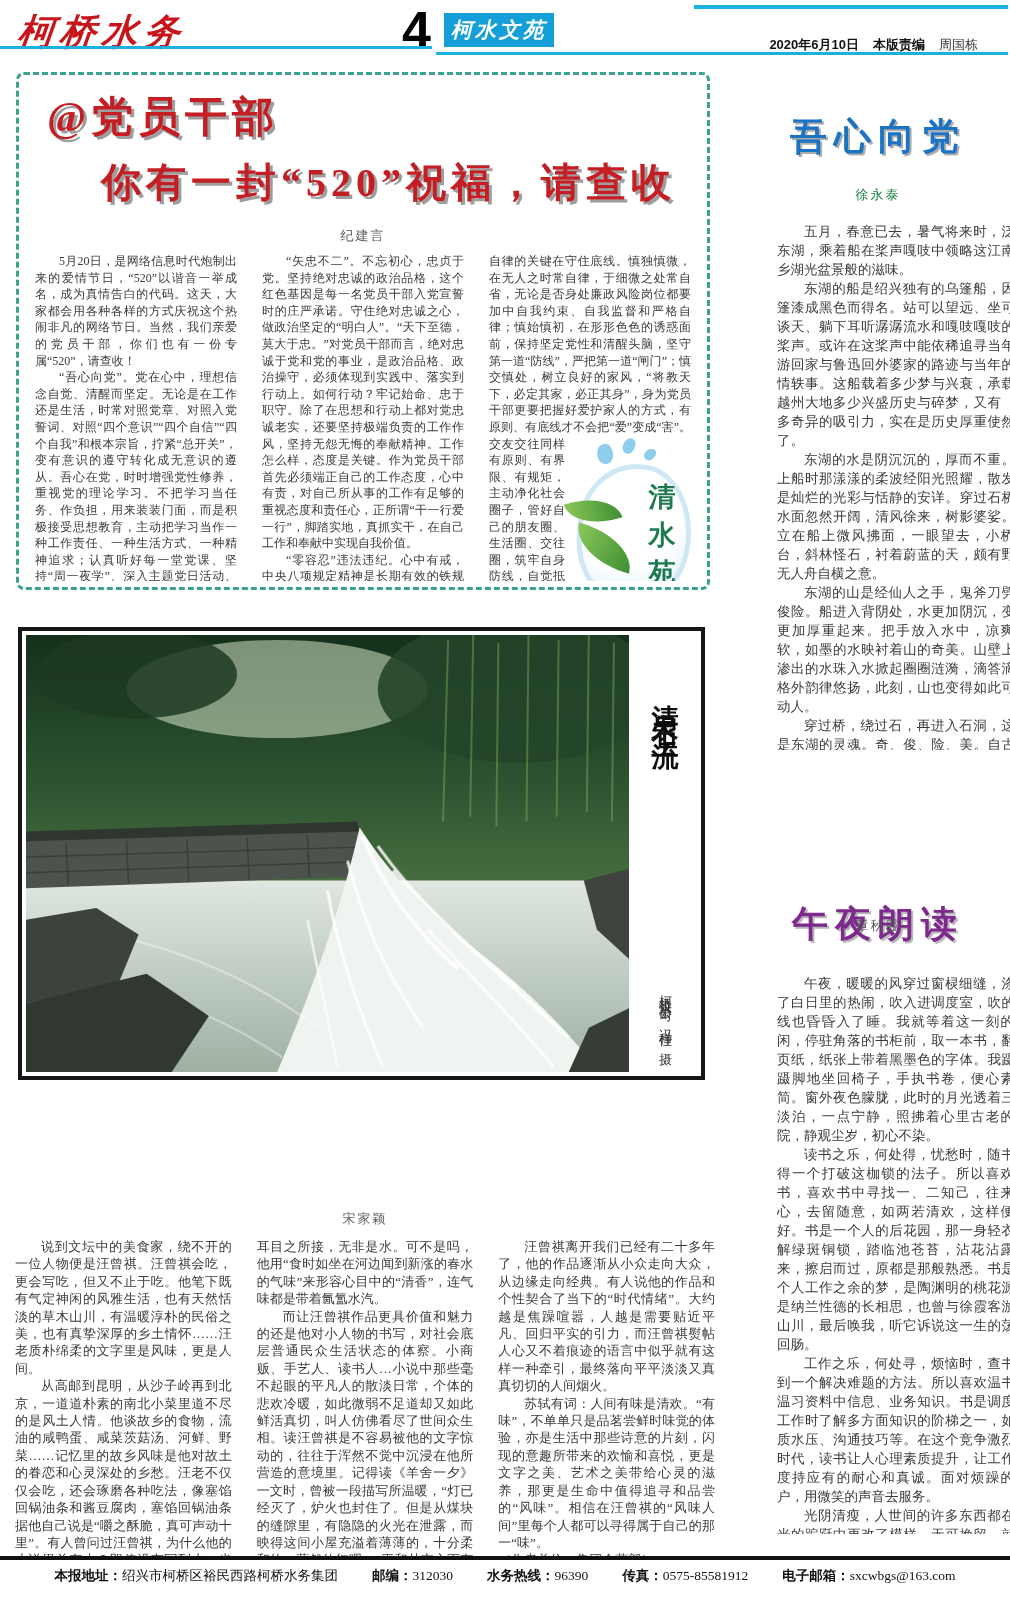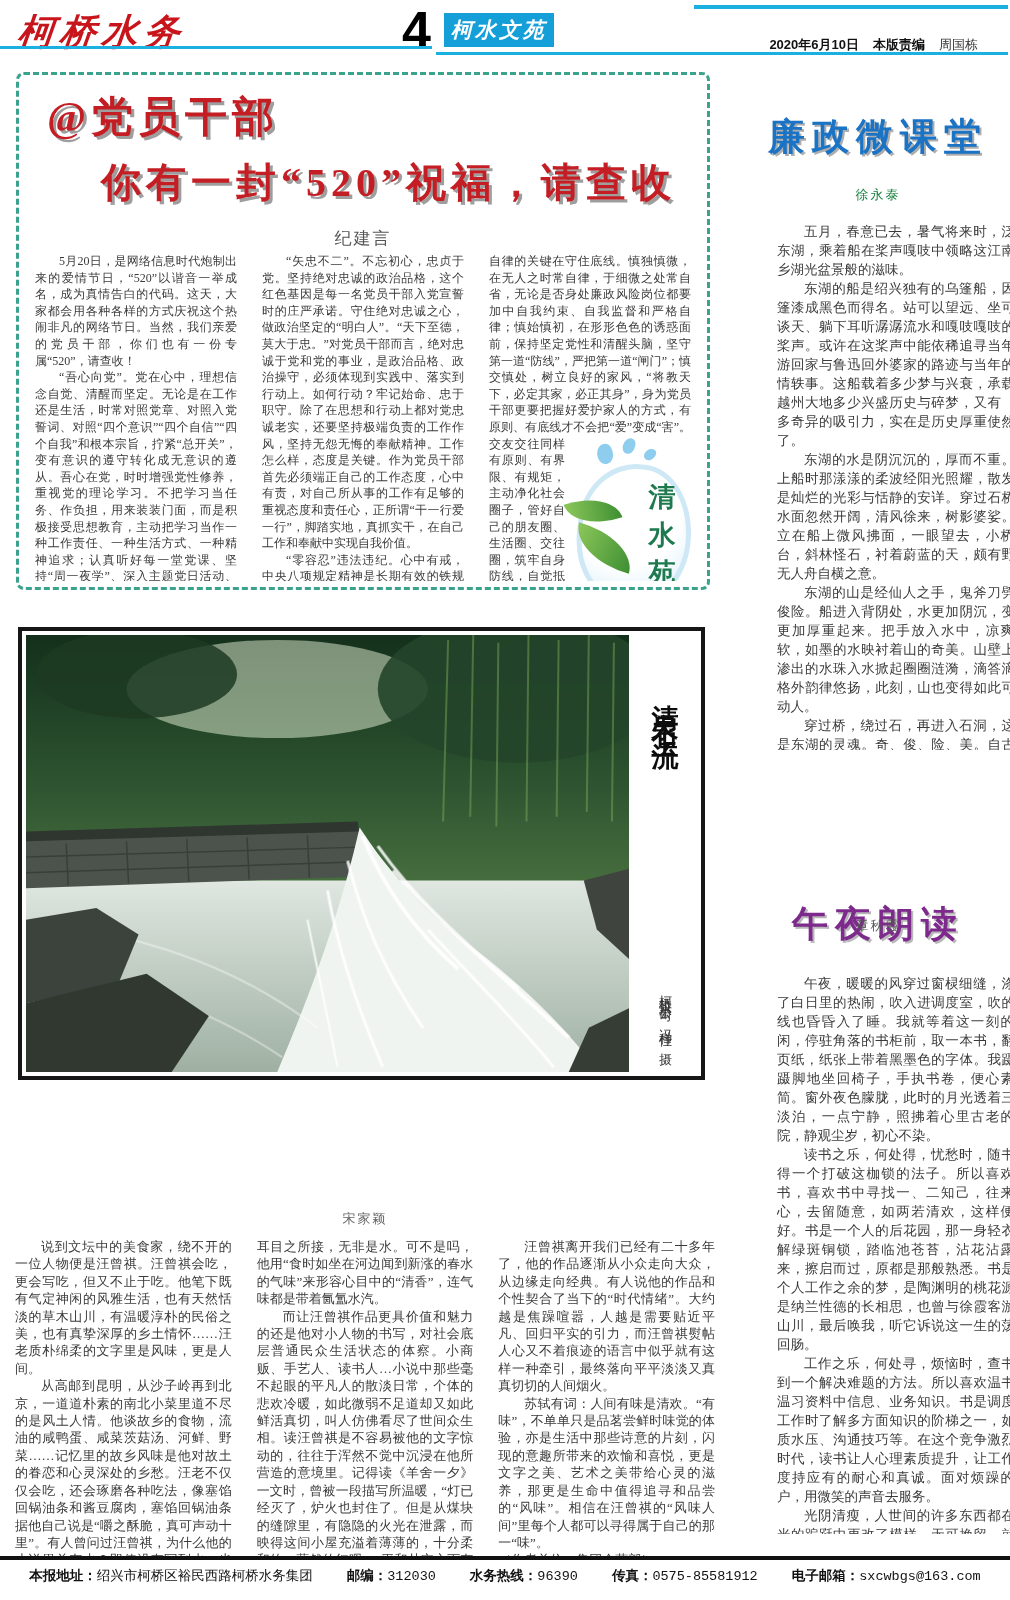--- a/index.html
+++ b/index.html
@@ -23,21 +23,21 @@
   .cl-b{left:0;top:46px;width:432px;height:3px;}
   .cl-c{left:436px;right:2px;top:52px;height:3px;}
 
   
   .box520{position:absolute;left:16px;top:72px;width:694px;height:518px;border:3px dashed #3ba38d;
           border-radius:8px;box-sizing:border-box;}
   .t520{position:absolute;color:#c41e24;font-weight:bold;letter-spacing:5px;
         text-shadow:3px 3px 0 rgba(40,40,40,.45);white-space:nowrap;}
   .t520-1{left:28px;top:14px;font-size:42px;}
   .t520-2{left:82px;top:80px;font-size:40px;}
-  .auth520{position:absolute;left:0;right:0;top:152px;text-align:center;font-size:17px;color:#555;letter-spacing:2px;}
+  .auth520{position:absolute;left:0;right:0;top:152px;text-align:center;font-size:13px;color:#555;letter-spacing:2px;}
   .cols{position:absolute;display:flex;gap:25px;text-align:justify;color:#3a3a3a;overflow:hidden;}
   .cols .col{flex:1;overflow:hidden;}
   .cols p{margin:0;text-indent:2em;}
   .cols p.noind,.cols span.noind{text-indent:0;}
   .c520{left:16px;right:16px;top:178px;height:328px;font-size:12px;line-height:16.6px;}
   .credit{text-align:left;font-weight:normal;text-indent:0 !important;padding-right:2px;}
 
   
   .qsy{float:right;width:120px;height:170px;margin:2px 0 0 6px;position:relative;}
   .qsy-drop{position:absolute;right:0;top:26px;width:104px;height:132px;
@@ -85,21 +85,21 @@
   .r-text p{margin:0;text-indent:2em;}
   .dh-text{top:222px;height:528px;}
   .wy-title{top:900px;font-size:36px;color:#7d2a8c;letter-spacing:7px;
             text-shadow:2px 2px 0 rgba(20,20,20,.3);}
   .wy-auth{position:absolute;left:752px;width:252px;top:917px;text-align:center;font-size:13px;color:#555;letter-spacing:2px;}
   .wy-text{top:974px;height:560px;}
 
   
   .foot-line{position:absolute;left:0;top:1556px;width:1010px;height:4px;background:#111;}
   .footer{position:absolute;left:0;top:1567px;width:1010px;display:flex;justify-content:center;
-          gap:34px;font-family:Liberation Mono, monospace;font-size:13.5px;color:#111;}
+          gap:34px;font-family:Liberation Serif, serif;font-size:13.5px;color:#111;}
   .footer b{font-weight:bold;}
 </style>
 </head>
 <body>
 
 <div class="page">
 
   <div class="masthead">柯桥水务</div>
   <div class="pagenum">4</div>
   <div class="section-badge">柯水文苑</div>
@@ -215,21 +215,21 @@
       <p class="noind">耳目之所接，无非是水。可不是吗，他用“食时如坐在河边闻到新涨的春水的气味”来形容心目中的“清香”，连气味都是带着氤氲水汽。</p>
       <p>而让汪曾祺作品更具价值和魅力的还是他对小人物的书写，对社会底层普通民众生活状态的体察。小商贩、手艺人、读书人…小说中那些毫不起眼的平凡人的散淡日常，个体的悲欢冷暖，如此微弱不足道却又如此鲜活真切，叫人仿佛看尽了世间众生相。读汪曾祺是不容易被他的文字惊动的，往往于浑然不觉中沉浸在他所营造的意境里。记得读《羊舍一夕》一文时，曾被一段描写所温暖，“灯已经灭了，炉火也封住了。但是从煤块的缝隙里，有隐隐的火光在泄露，而映得这间小屋充溢着薄薄的，十分柔和的，蔼然的红晖。”平和朴实之下有诗意在流淌。</p>
     </div>
     <div class="col">
       <p>汪曾祺离开我们已经有二十多年了，他的作品逐渐从小众走向大众，从边缘走向经典。有人说他的作品和个性契合了当下的“时代情绪”。大约越是焦躁喧嚣，人越是需要贴近平凡、回归平实的引力，而汪曾祺熨帖人心又不着痕迹的语言中似乎就有这样一种牵引，最终落向平平淡淡又真真切切的人间烟火。</p>
       <p>苏轼有词：人间有味是清欢。“有味”，不单单只是品茗尝鲜时味觉的体验，亦是生活中那些诗意的片刻，闪现的意趣所带来的欢愉和喜悦，更是文字之美、艺术之美带给心灵的滋养，那更是生命中值得追寻和品尝的“风味”。相信在汪曾祺的“风味人间”里每个人都可以寻得属于自己的那一“味”。</p>
       <p class="credit">（作者单位：集团企营部）</p>
     </div>
   </div>
 
-  <div class="r-title dh-title">廉政微课堂</div>
+  <div class="r-title dh-title">吾心向党</div>
   <div class="dh-auth">徐永泰</div>
   <div class="r-text dh-text">
     <p>五月，春意已去，暑气将来时，泛舟东湖，乘着船在桨声嘎吱中领略这江南水乡湖光盆景般的滋味。</p>
     <p>东湖的船是绍兴独有的乌篷船，因毡篷漆成黑色而得名。站可以望远、坐可以谈天、躺下耳听潺潺流水和嘎吱嘎吱的橹桨声。或许在这桨声中能依稀追寻当年陆游回家与鲁迅回外婆家的路迹与当年的神情轶事。这船载着多少梦与兴衰，承载着越州大地多少兴盛历史与碎梦，又有　太多奇异的吸引力，实在是历史厚重使然罢了。</p>
     <p>东湖的水是阴沉沉的，厚而不重。初上船时那漾漾的柔波经阳光照耀，散发的是灿烂的光彩与恬静的安详。穿过石桥，水面忽然开阔，清风徐来，树影婆娑。站立在船上微风拂面，一眼望去，小桥亭台，斜林怪石，衬着蔚蓝的天，颇有野渡无人舟自横之意。</p>
     <p>东湖的山是经仙人之手，鬼斧刀劈般俊险。船进入背阴处，水更加阴沉，变得更加厚重起来。把手放入水中，凉爽柔软，如墨的水映衬着山的奇美。山壁上那渗出的水珠入水掀起圈圈涟漪，滴答滴答格外韵律悠扬，此刻，山也变得如此可爱动人。</p>
     <p>穿过桥，绕过石，再进入石洞，这才是东湖的灵魂。奇、俊、险、美。自古便吸引无数名人趋之若鹜，洞中遗留许多摩崖石刻，那是与山顶云门禅寺交相辉映。领略这东湖的历史厚重感，感受着人与自然的和谐，共同创造了这一奇景。</p>
 
   </div>
 

